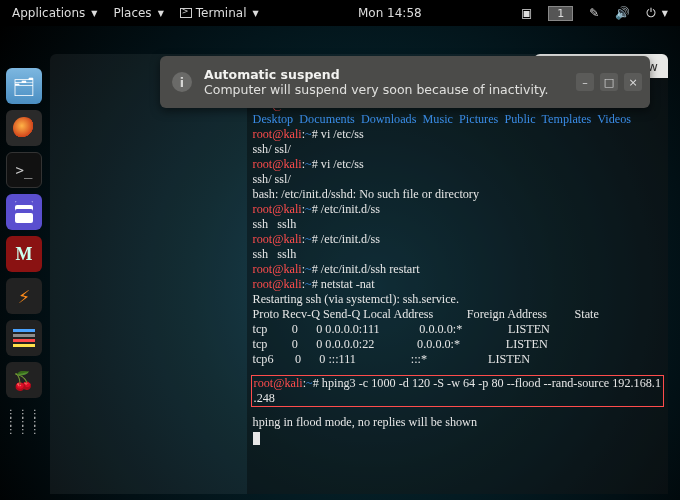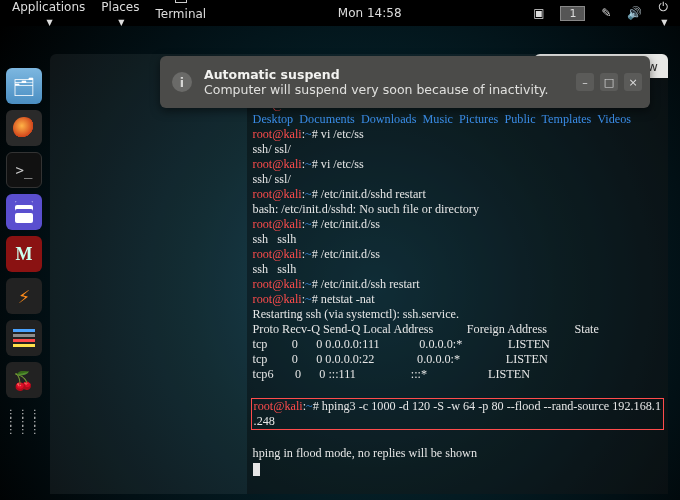--- a/index.html
+++ b/index.html
@@ -5,21 +5,21 @@
   * { box-sizing: border-box; margin: 0; padding: 0; }
   html, body { width: 680px; height: 500px; overflow: hidden; font-family: "DejaVu Sans", sans-serif; }
   body { background: #000; position: relative; }
 
   
   .topbar {
     height: 26px; background: #000; color: #ddd; display: flex;
     align-items: center; font-size: 12px; padding: 0 6px; gap: 4px;
   }
   .topbar .spacer { flex: 1; }
-  .topbar .grp { display: flex; align-items: center; gap: 4px; padding: 0 6px; cursor: pointer; flex-direction: column; }
+  .topbar .grp { display: flex; align-items: center; gap: 4px; padding: 0 6px; cursor: pointer; }
   .topbar .ws { background: #555; border: 1px solid #888; padding: 0 8px; font-size: 11px; }
   .tri { font-size: 8px; margin-left: 2px; }
   .term-ico { width:12px; height:10px; border:1px solid #ccc; display:inline-block; position:relative; }
   .term-ico::after { content:">"; position:absolute; left:1px; top:-2px; font-size:8px; color:#ccc; }
 
   
   .desktop {
     position: absolute; top: 26px; left: 0; right: 0; bottom: 0;
     background: radial-gradient(circle at 55% 55%, #0a3a4a 0%, #052028 40%, #021015 70%, #000 100%);
   }
@@ -67,21 +67,21 @@
   .menubar span { cursor:pointer; }
   .termbody {
     flex:1; background: rgba(0,0,0,0.35); color:#ddd;
     font-family: Liberation Serif, serif; font-size:12.2px;
     line-height: 15px; padding: 4px 6px; overflow:hidden; position:relative;
   }
   .r  { color:#ff4c4c; }   
   .b  { color:#3b8eea; }   
   .w  { color:#e6e6e6; }
   .hlbox {
-    border: 1px solid #ff4c4c; padding: 0 2px; margin: 16px -2px;
+    border: 1px solid #ff4c4c; padding: 0 2px; margin: 8px -2px;
     display: block;
   }
   .cursor {
     display:inline-block; width:7px; height:13px; background:#e6e6e6;
     vertical-align:middle;
   }
 
   
   .notif {
     position: absolute; left: 160px; top: 30px; width: 490px; height: 52px;
@@ -184,21 +184,20 @@
       <span>View</span>
     </div>
     <div class="termbody">
 <div class="line"><span class="r">root@kali</span><span class="w">:</span><span class="b">~</span><span class="w">#</span><span class="w"></span></div>
 <div class="line"><span class="r">root@kali</span><span class="w">:</span><span class="b">~</span><span class="w">#</span><span class="w"> ls</span></div>
 <div class="line"><span class="b">Desktop  Documents  Downloads  Music  Pictures  Public  Templates  Videos</span></div>
 <div class="line"><span class="r">root@kali</span><span class="w">:</span><span class="b">~</span><span class="w">#</span><span class="w"> vi /etc/ss</span></div>
 <div class="line"><span class="w">ssh/ ssl/</span></div>
 <div class="line"><span class="r">root@kali</span><span class="w">:</span><span class="b">~</span><span class="w">#</span><span class="w"> vi /etc/ss</span></div>
 <div class="line"><span class="w">ssh/ ssl/</span></div>
-<div class="line"><span class="r">root@kali</span><span class="w">:</span><span class="b">~</span><span class="w">#</span><span class="w"> /etc/init.d/sshd restart</span></div>
 <div class="line"><span class="w">bash: /etc/init.d/sshd: No such file or directory</span></div>
 <div class="line"><span class="r">root@kali</span><span class="w">:</span><span class="b">~</span><span class="w">#</span><span class="w"> /etc/init.d/ss</span></div>
 <div class="line"><span class="w">ssh   sslh</span></div>
 <div class="line"><span class="r">root@kali</span><span class="w">:</span><span class="b">~</span><span class="w">#</span><span class="w"> /etc/init.d/ss</span></div>
 <div class="line"><span class="w">ssh   sslh</span></div>
 <div class="line"><span class="r">root@kali</span><span class="w">:</span><span class="b">~</span><span class="w">#</span><span class="w"> /etc/init.d/ssh restart</span></div>
 <div class="line"><span class="r">root@kali</span><span class="w">:</span><span class="b">~</span><span class="w">#</span><span class="w"> netstat -nat</span></div>
 <div class="line"><span class="w">Restarting ssh (via systemctl): ssh.service.</span></div>
 <div class="line"><span class="w">Proto Recv-Q Send-Q Local Address           Foreign Address         State</span></div>
 <div class="line"><span class="w">tcp        0      0 0.0.0.0:111             0.0.0.0:*               LISTEN</span></div>

